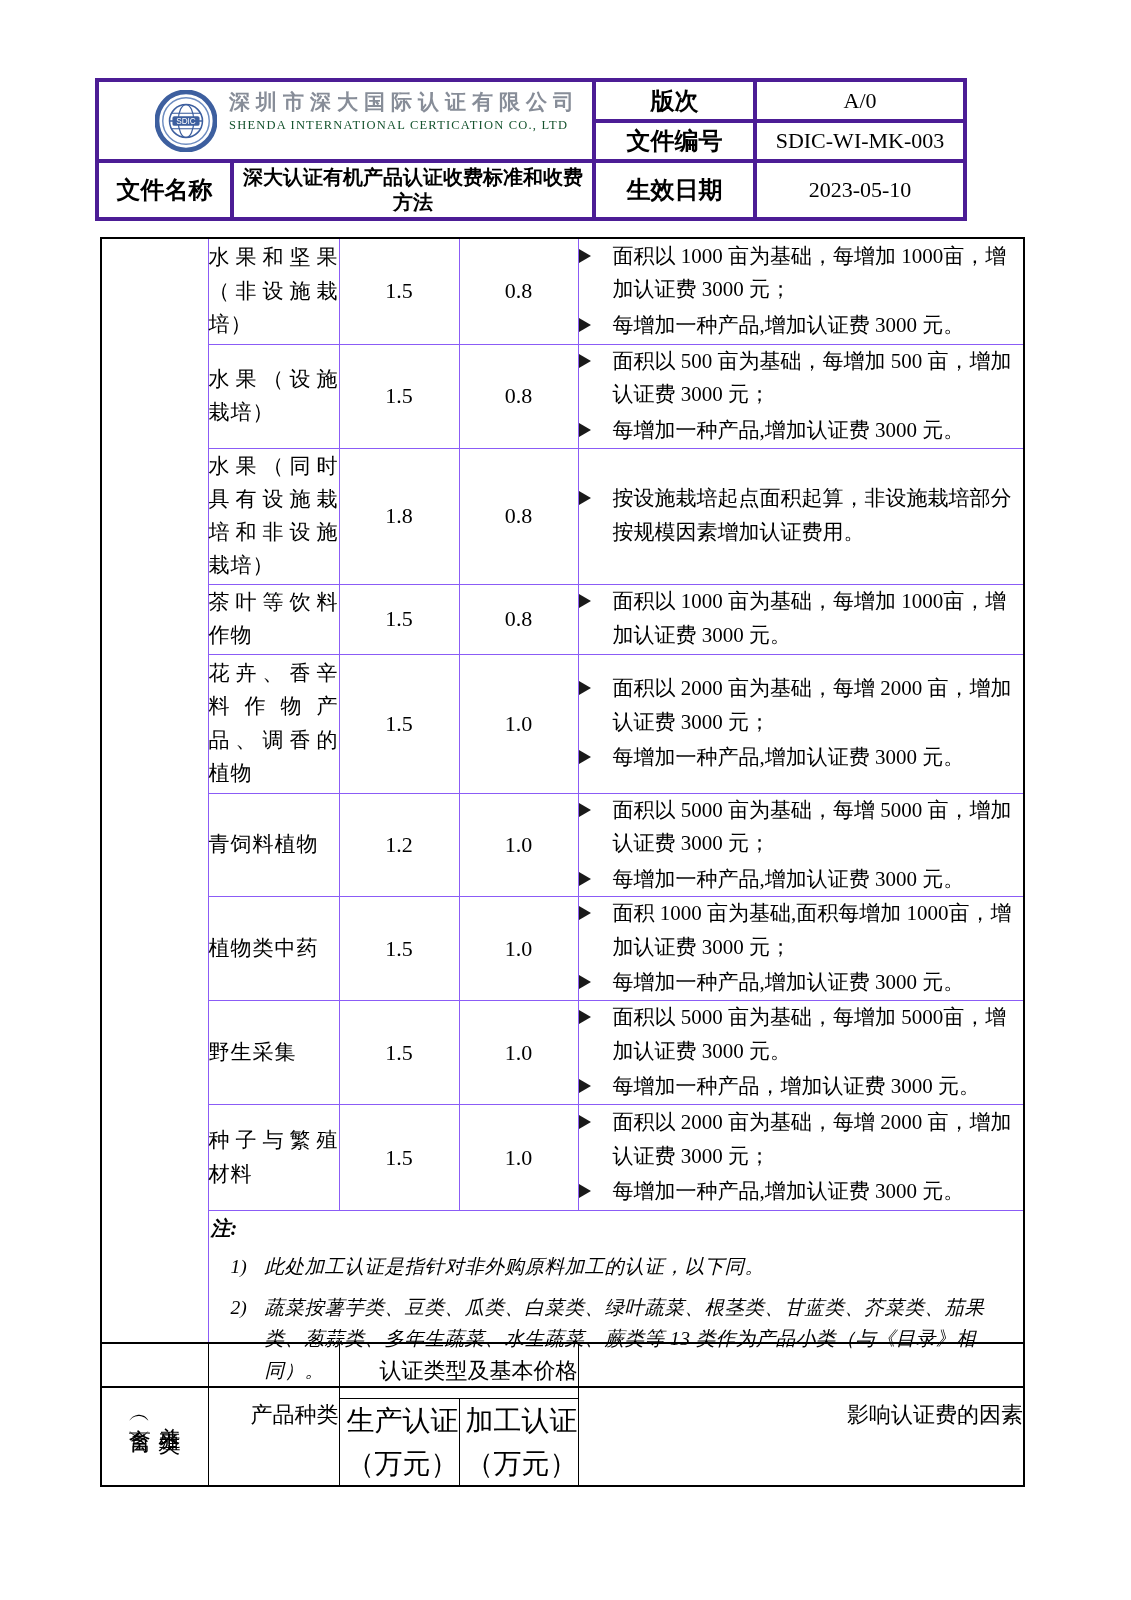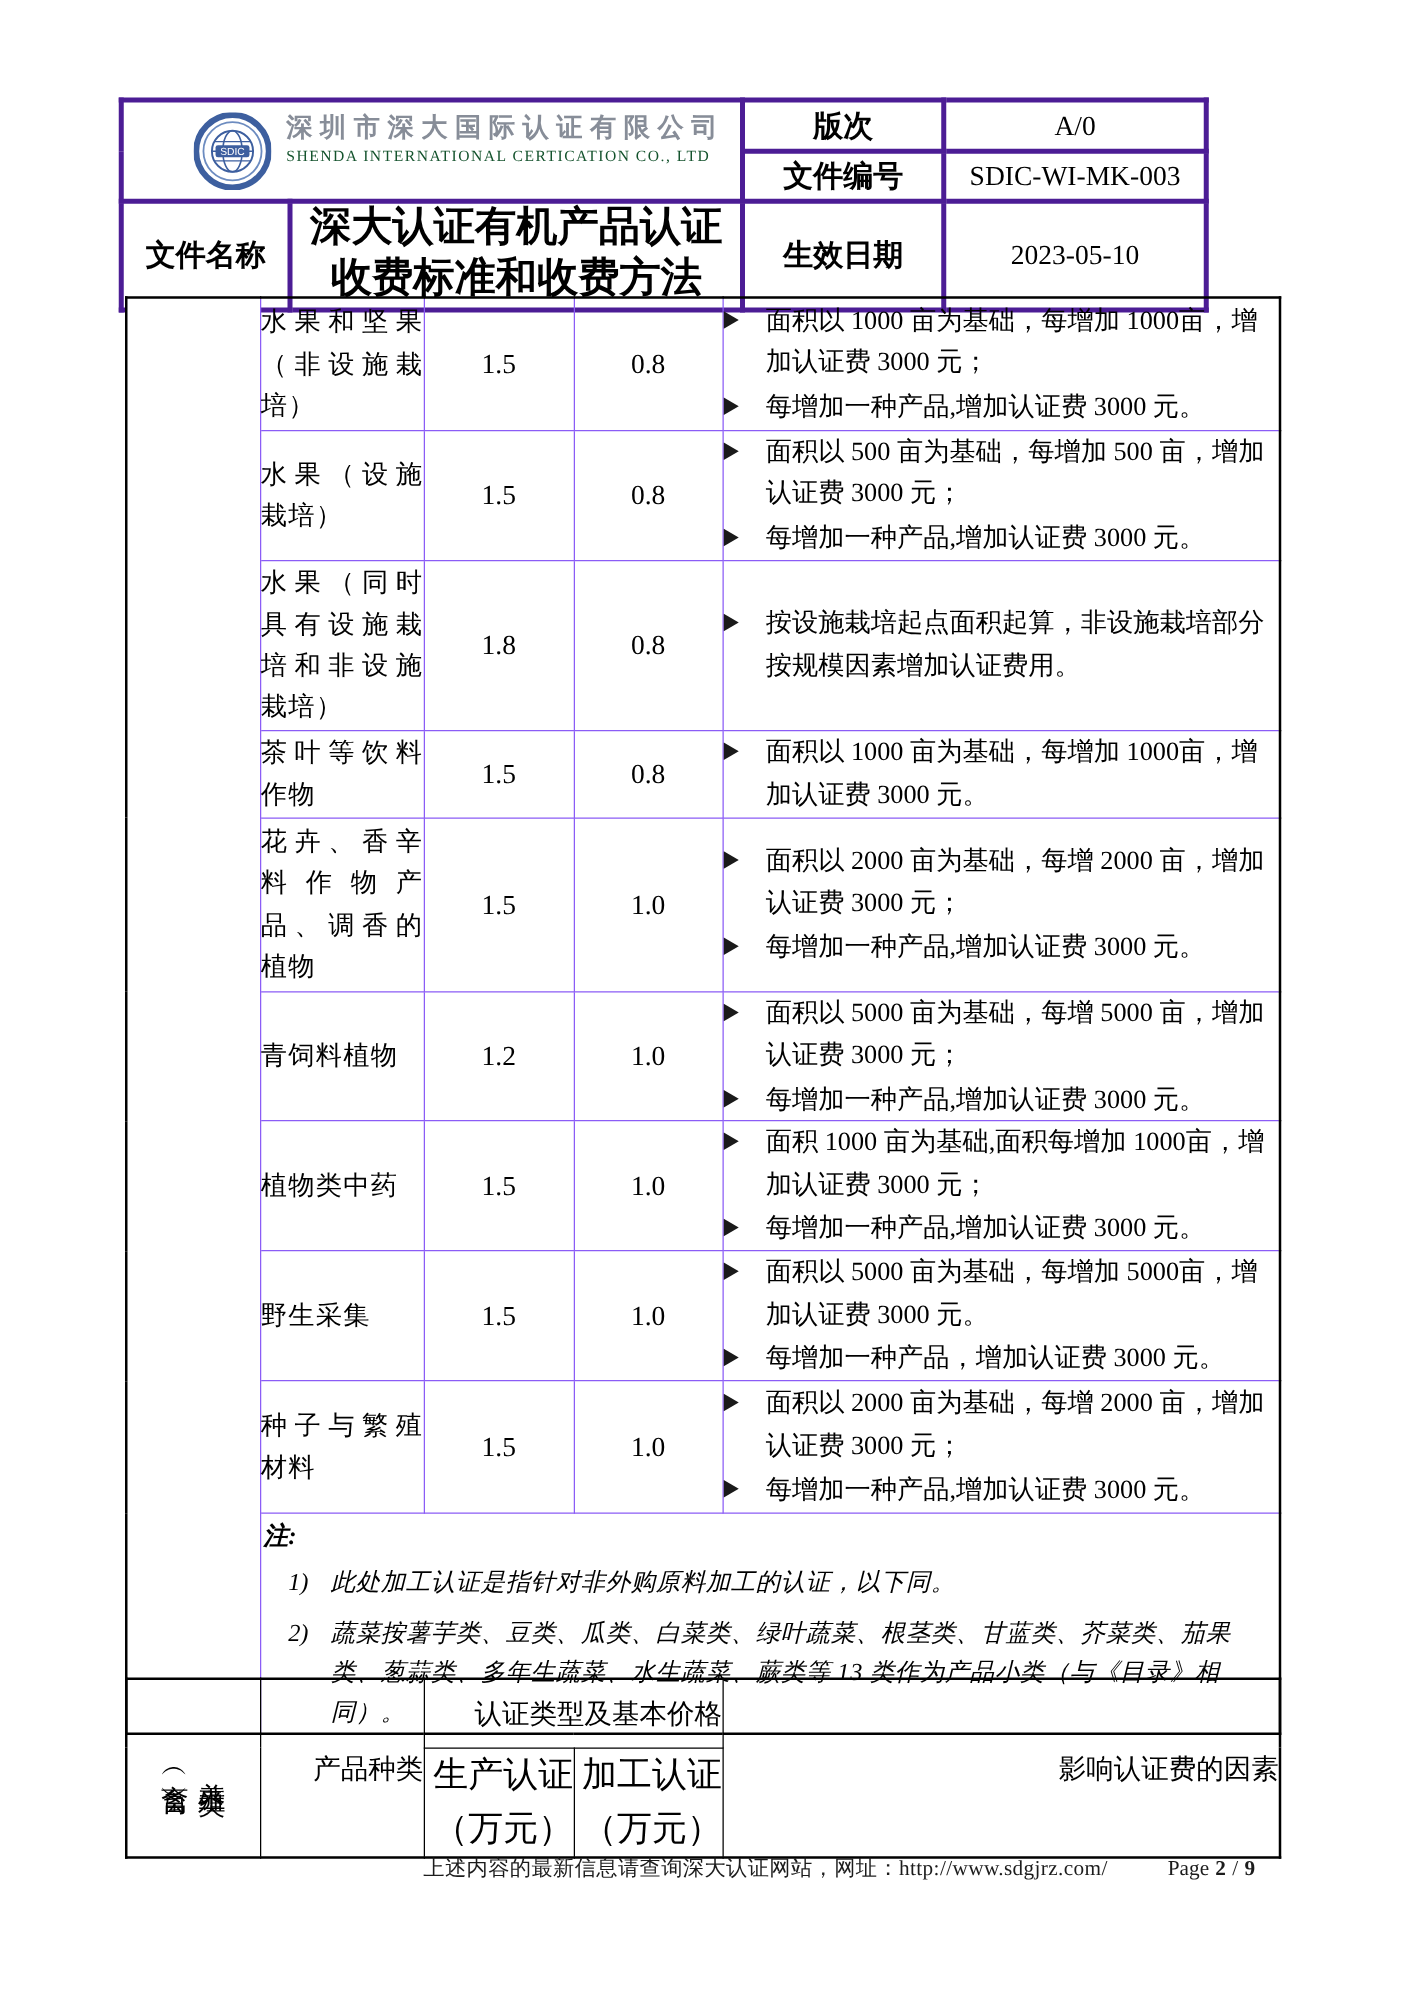--- a/index.html
+++ b/index.html
@@ -13,22 +13,22 @@
   .hdr td{border:4px solid #4c1d95;padding:0;}
   .hdr{border:2px solid #000;}
   .logo-cell{vertical-align:middle;}
   .logo-wrap{display:flex;align-items:flex-start;padding-left:56px;}
   .logo-txt{margin-left:12px;}
   .company-cn{font-size:21px;letter-spacing:6px;color:#878d98;font-weight:bold;line-height:1.2;}
   .company-en{font-size:12.5px;letter-spacing:1.2px;color:#14532d;margin-top:3px;}
   .hlbl{font-family:"Liberation Sans","DejaVu Sans",sans-serif;font-weight:bold;
         font-size:24px;text-align:center;vertical-align:middle;}
   .hval{font-size:22px;text-align:center;vertical-align:middle;}
-  .htitle{font-family:Liberation Mono, monospace;font-weight:bold;
-        font-size:33px;text-align:center;vertical-align:middle;line-height:1.25;padding:2px 6px;}
+  .htitle{font-family:Liberation Sans, sans-serif;font-weight:bold;
+        font-size:20px;text-align:center;vertical-align:middle;line-height:1.25;padding:2px 6px;}
   .hdr .r1{height:41px;} .hdr .r2{height:40px;} .hdr .r3{height:58px;}
 
   
   .bodytbl{position:absolute;left:100px;top:237px;width:923px;border:2px solid #000;}
   .bodytbl td{border:1px solid #8b5cf6;padding:0;}
   .cat-empty{background:#fff;}
   .prod{font-size:21px;line-height:1.58;padding:4px 8px 4px 11px;vertical-align:middle;
         text-align:justify;text-justify:inter-character;letter-spacing:1px;}
   .num{font-size:22px;text-align:center;vertical-align:middle;}
   .factors{vertical-align:middle;padding:6px 6px 6px 16px;}
@@ -337,20 +337,14 @@
         <div>（万元）</div>
       </td>
       <td class="subhdr">
         <div>加工认证</div>
         <div>（万元）</div>
       </td>
     </tr>
   </tbody>
     </table>
 
-  <div class="footer">
-    <span class="f-note"><span>上述内容的最新信息请查询深大认证网站，网址：</span><span>http://www.sdgjrz.com/</span></span>
-    <span class="f-page">
-      <span>Page</span><span class="fp-num">2</span><span>/</span><span class="fp-num">9</span>
-    </span>
-  </div>
 
 </div>
 
 </body></html>

